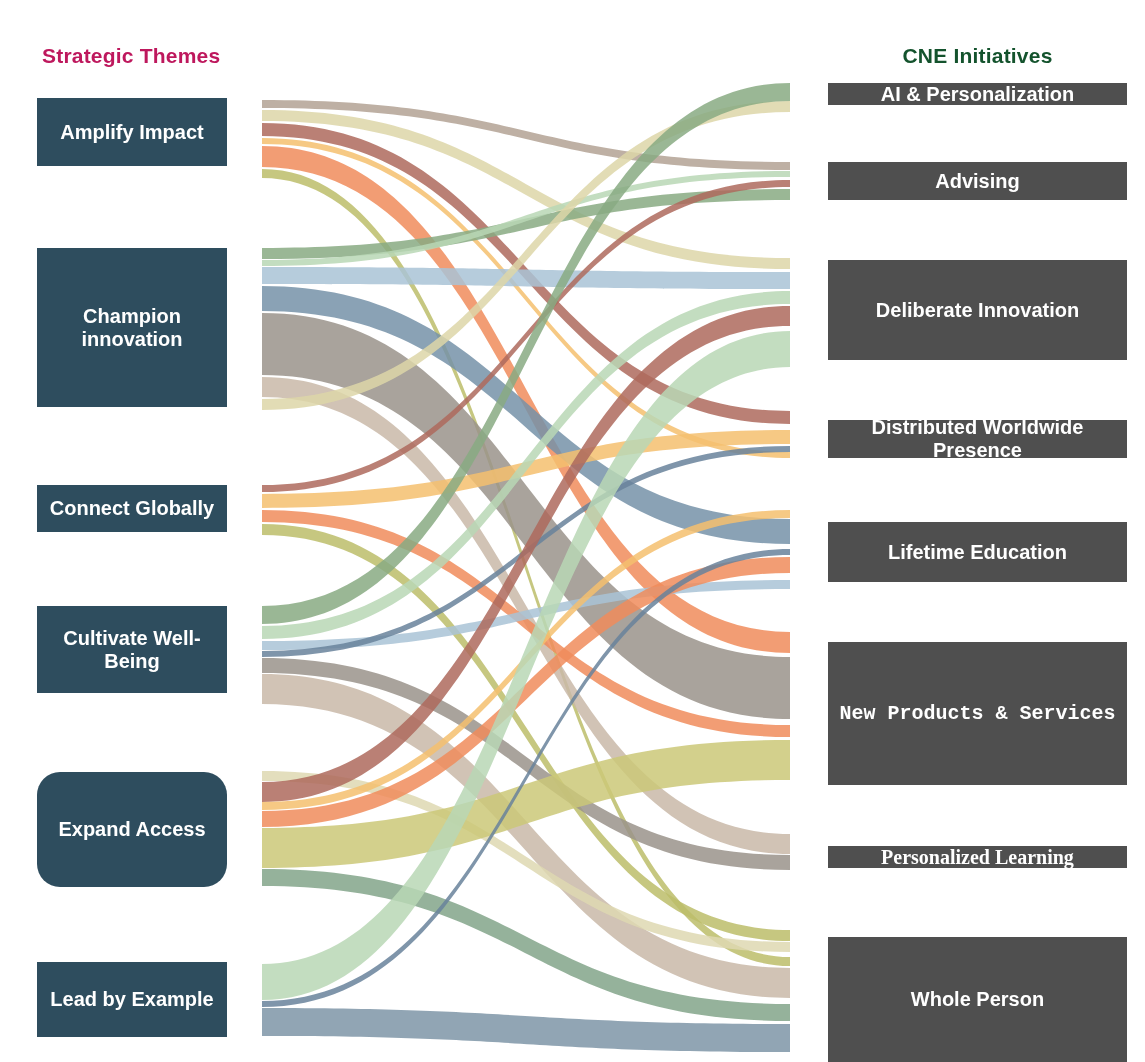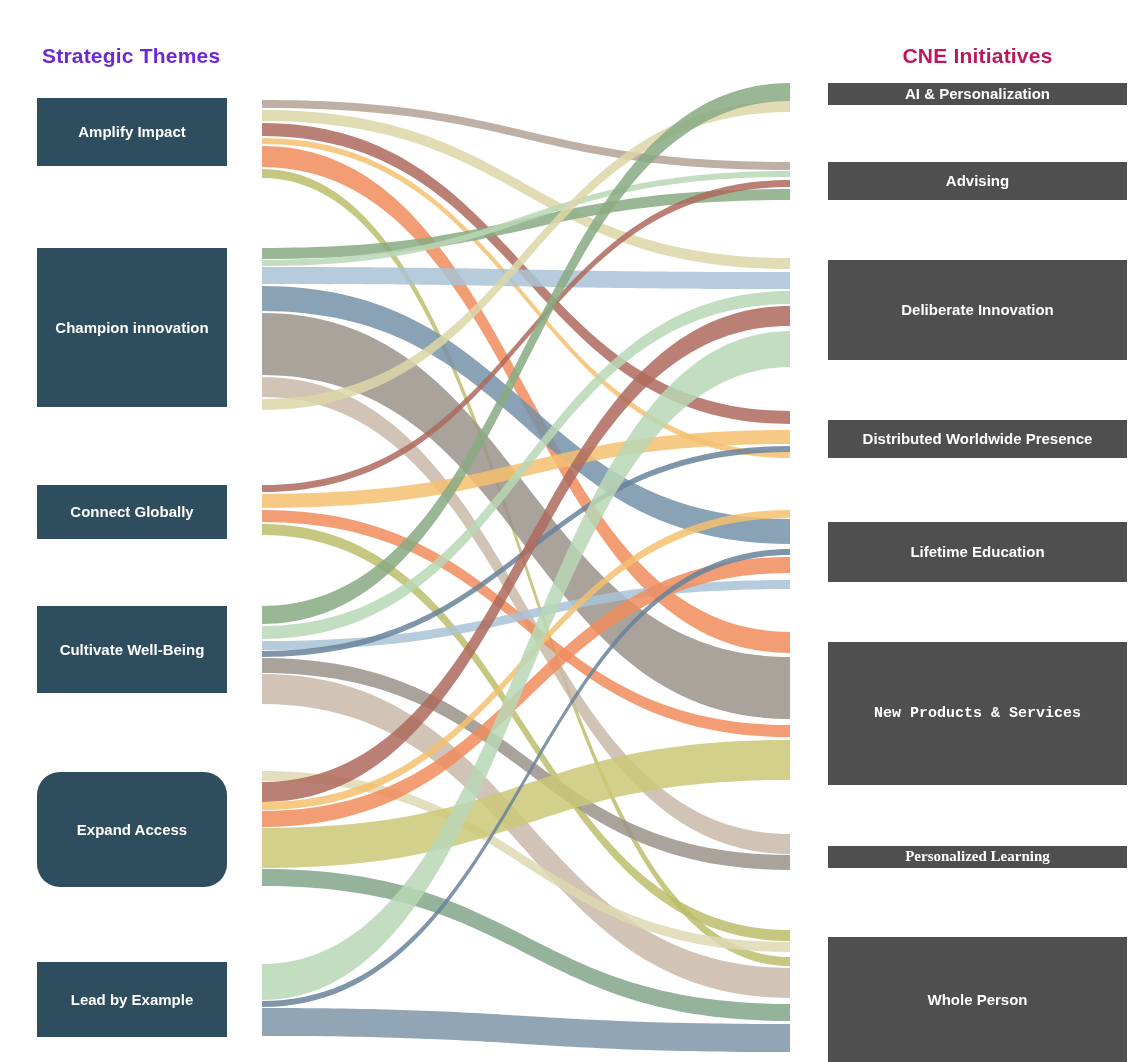--- a/index.html
+++ b/index.html
@@ -9,27 +9,27 @@
     overflow:hidden;
     background:#ffffff;
     font-family:"Liberation Sans", sans-serif;
   }
   .col-title{
     position:absolute;
     font-weight:bold;
     font-size:21px;
     letter-spacing:.2px;
   }
-  #left-title{left:42px;top:44px;color:#6d28d9;}
-  #right-title{left:828px;top:44px;width:299px;text-align:center;color:#be185d;}
+  #left-title{left:42px;top:44px;color:#be185d;}
+  #right-title{left:828px;top:44px;width:299px;text-align:center;color:#14532d;}
   #flow-svg{position:absolute;left:0;top:0;}
   .node{
     position:absolute;
     display:flex;align-items:center;justify-content:center;
-    color:#ffffff;font-weight:bold;font-size:15px;
+    color:#ffffff;font-weight:bold;font-size:20px;
     text-align:center;line-height:1.15;
     box-sizing:border-box;
     cursor:default;
   }
   .node span{padding:0 6px;}
 </style>
 </head>
 <body>
 
 <div id="canvas">
@@ -69,21 +69,21 @@
       <path d="M262,1001 C526,1001 526,549 790,549 L790,555 C526,555 526,1007 262,1007 Z" fill="#69839b" fill-opacity="0.85"></path>
       <path d="M262,1008 C526,1008 526,1024 790,1024 L790,1052 C526,1052 526,1036 262,1036 Z" fill="#7e95a7" fill-opacity="0.85"></path>
     </svg>
   <div id="nodes">
       <div class="node" style="left: 37px; top: 98px; width: 190px; height: 68px; background: rgb(46, 77, 94);">
         <span>Amplify Impact</span>
       </div>
       <div class="node" style="left: 37px; top: 248px; width: 190px; height: 159px; background: rgb(46, 77, 94);">
         <span>Champion innovation</span>
       </div>
-      <div class="node" style="left: 37px; top: 485px; width: 190px; height: 54px; background: rgb(46, 77, 94); justify-content: center;">
+      <div class="node" style="left: 37px; top: 485px; width: 190px; height: 47px; background: rgb(46, 77, 94); justify-content: center;">
         <span>Connect Globally</span>
       </div>
       <div class="node" style="left: 37px; top: 606px; width: 190px; height: 87px; background: rgb(46, 77, 94);">
         <span>Cultivate Well-Being</span>
       </div>
       <div class="node" style="left: 37px; top: 772px; width: 190px; height: 115px; background: rgb(46, 77, 94); border-radius: 23px;">
         <span>Expand Access</span>
       </div>
       <div class="node" style="left: 37px; top: 962px; width: 190px; height: 75px; background: rgb(46, 77, 94);">
         <span>Lead by Example</span>

